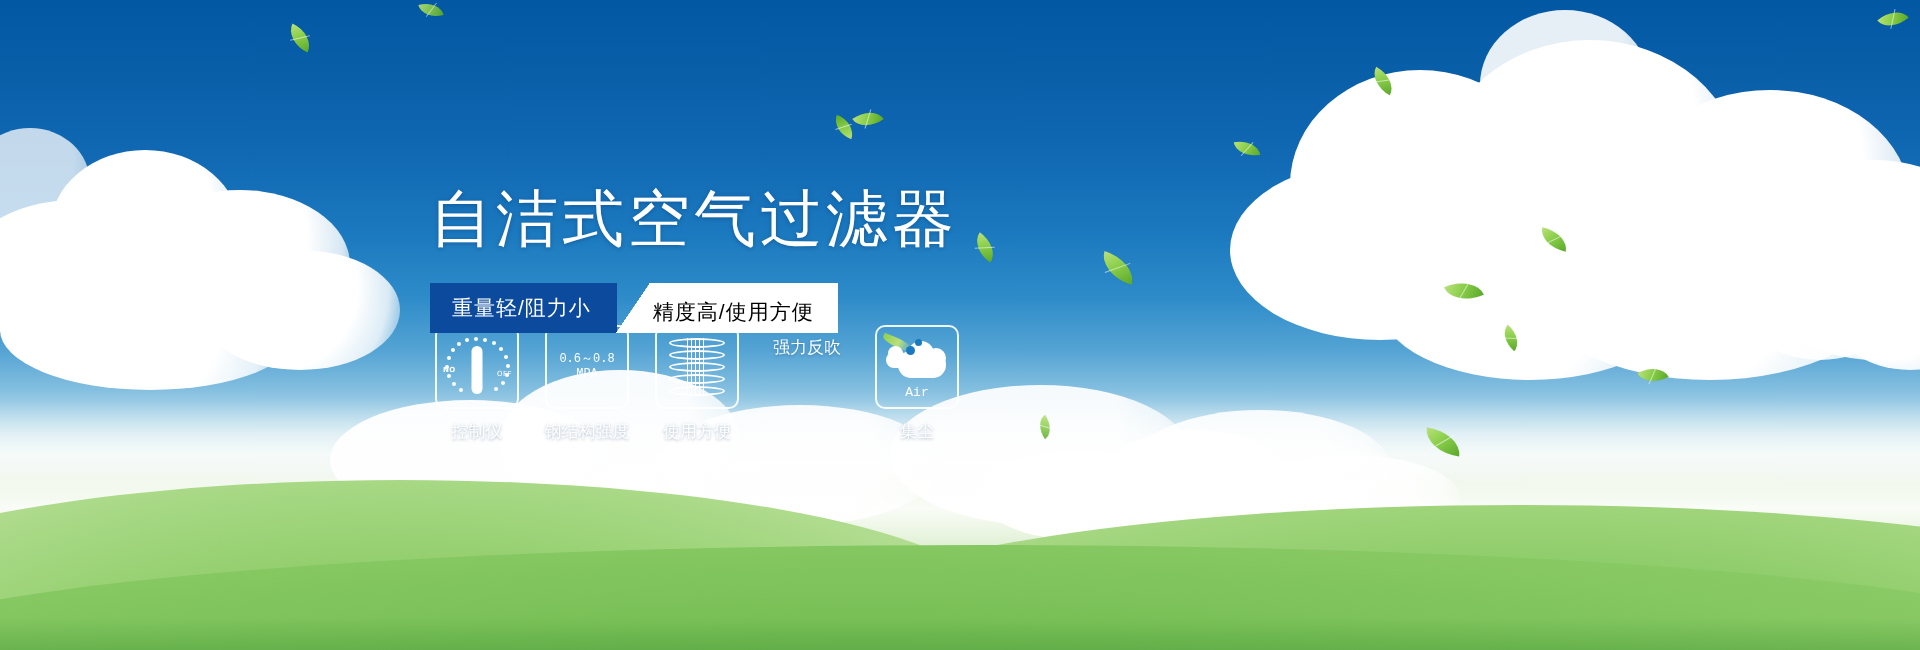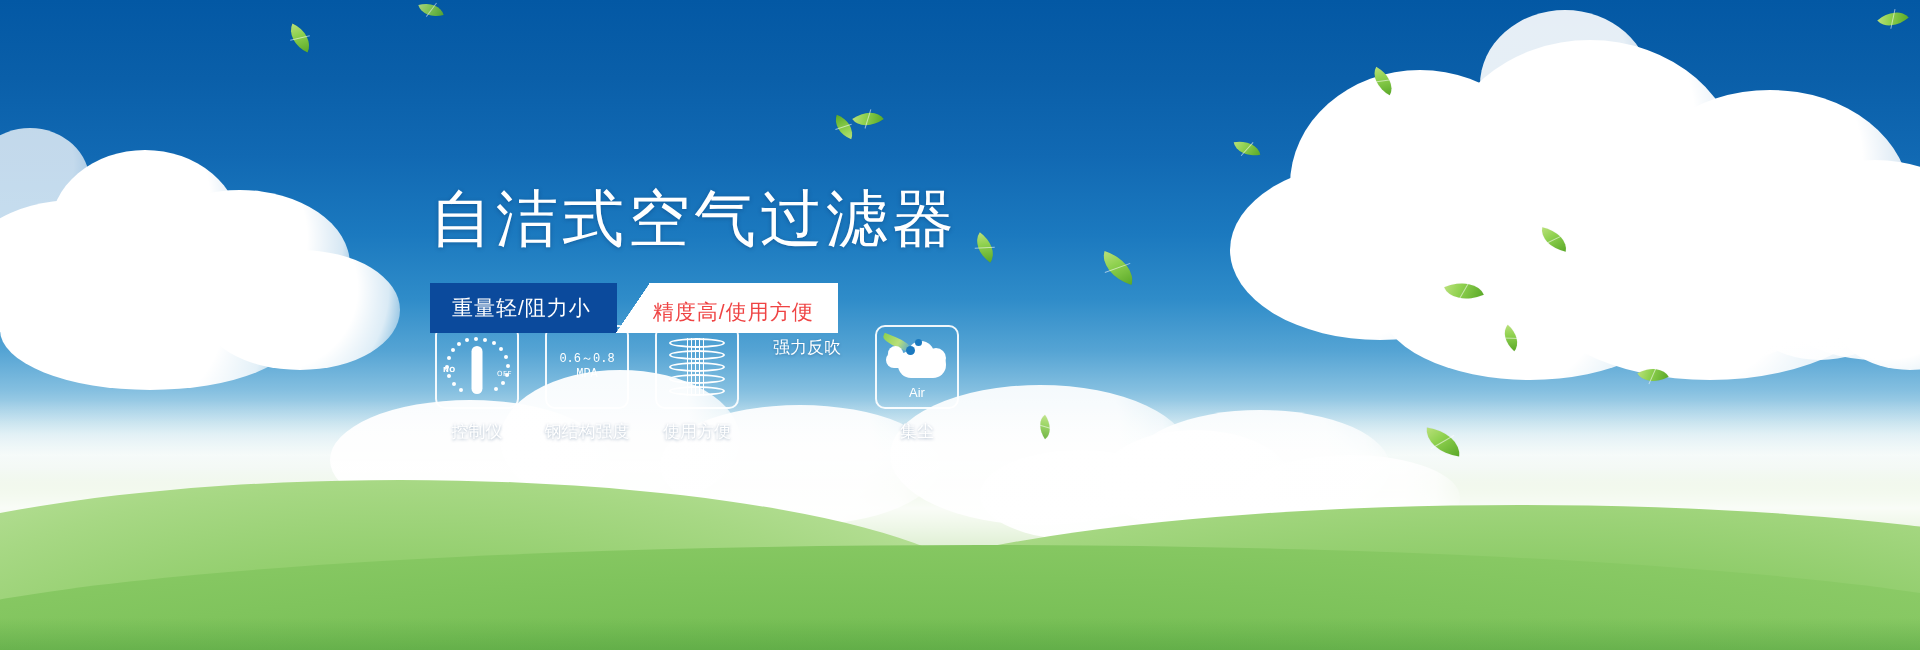--- a/index.html
+++ b/index.html
@@ -84,21 +84,21 @@
   .tag-primary{
     background:#0b4a9c;color:#ffffff;
     padding:0 26px 0 22px;
     position:relative;z-index:1;
   }
   .tag-sep{
     width:34px;height:50px;position:relative;z-index:2;margin-left:-1px;
     background:linear-gradient(to bottom right, transparent 49.6%, #ffffff 50%);
   }
   .tag-secondary{
-    background:#ffffff;color:#ef4444;
+    background:#ffffff;color:#000000;
     padding:8px 24px 0 4px;margin-left:-1px;
   }
 
   #features{
     position:absolute;left:435px;top:325px;
     display:flex;gap:26px;align-items:flex-start;
   }
   .feature{width:84px;display:flex;flex-direction:column;align-items:center;}
   .feature-box{
     width:84px;height:84px;box-sizing:border-box;
@@ -150,21 +150,21 @@
     background:#ffffff;border-radius:16px 16px 14px 14px;
   }
   .cloudicon .bump1{position:absolute;left:24px;top:5px;width:26px;height:26px;border-radius:50%;background:#ffffff;}
   .cloudicon .bump2{position:absolute;left:42px;top:12px;width:20px;height:20px;border-radius:50%;background:#ffffff;}
   .cloudicon .small{position:absolute;left:2px;top:16px;width:22px;height:16px;border-radius:11px;background:#ffffff;}
   .cloudicon .smallb{position:absolute;left:4px;top:10px;width:15px;height:15px;border-radius:50%;background:#ffffff;}
   .cloudicon .notch{position:absolute;left:22px;top:10px;width:9px;height:9px;border-radius:50%;background:#1b79bf;}
   .cloudicon .notch2{position:absolute;left:31px;top:3px;width:7px;height:7px;border-radius:50%;background:#1b79bf;}
   .cloudicon .airtext{
     position:absolute;left:0;right:0;bottom:-2px;text-align:center;
-    font-size:13px;color:#ffffff;font-family:Liberation Sans, sans-serif;
+    font-size:13px;color:#ffffff;font-family:Liberation Mono, monospace;
   }
   .cloudicon .streak{
     position:absolute;left:-2px;top:2px;width:30px;height:9px;
     background:linear-gradient(100deg,#8fd14f 0%, #b9e07a 55%, rgba(255,255,255,0) 100%);
     border-radius:0 60% 0 60%;transform:rotate(22deg);
   }
 </style>
 </head>
 <body>
 

